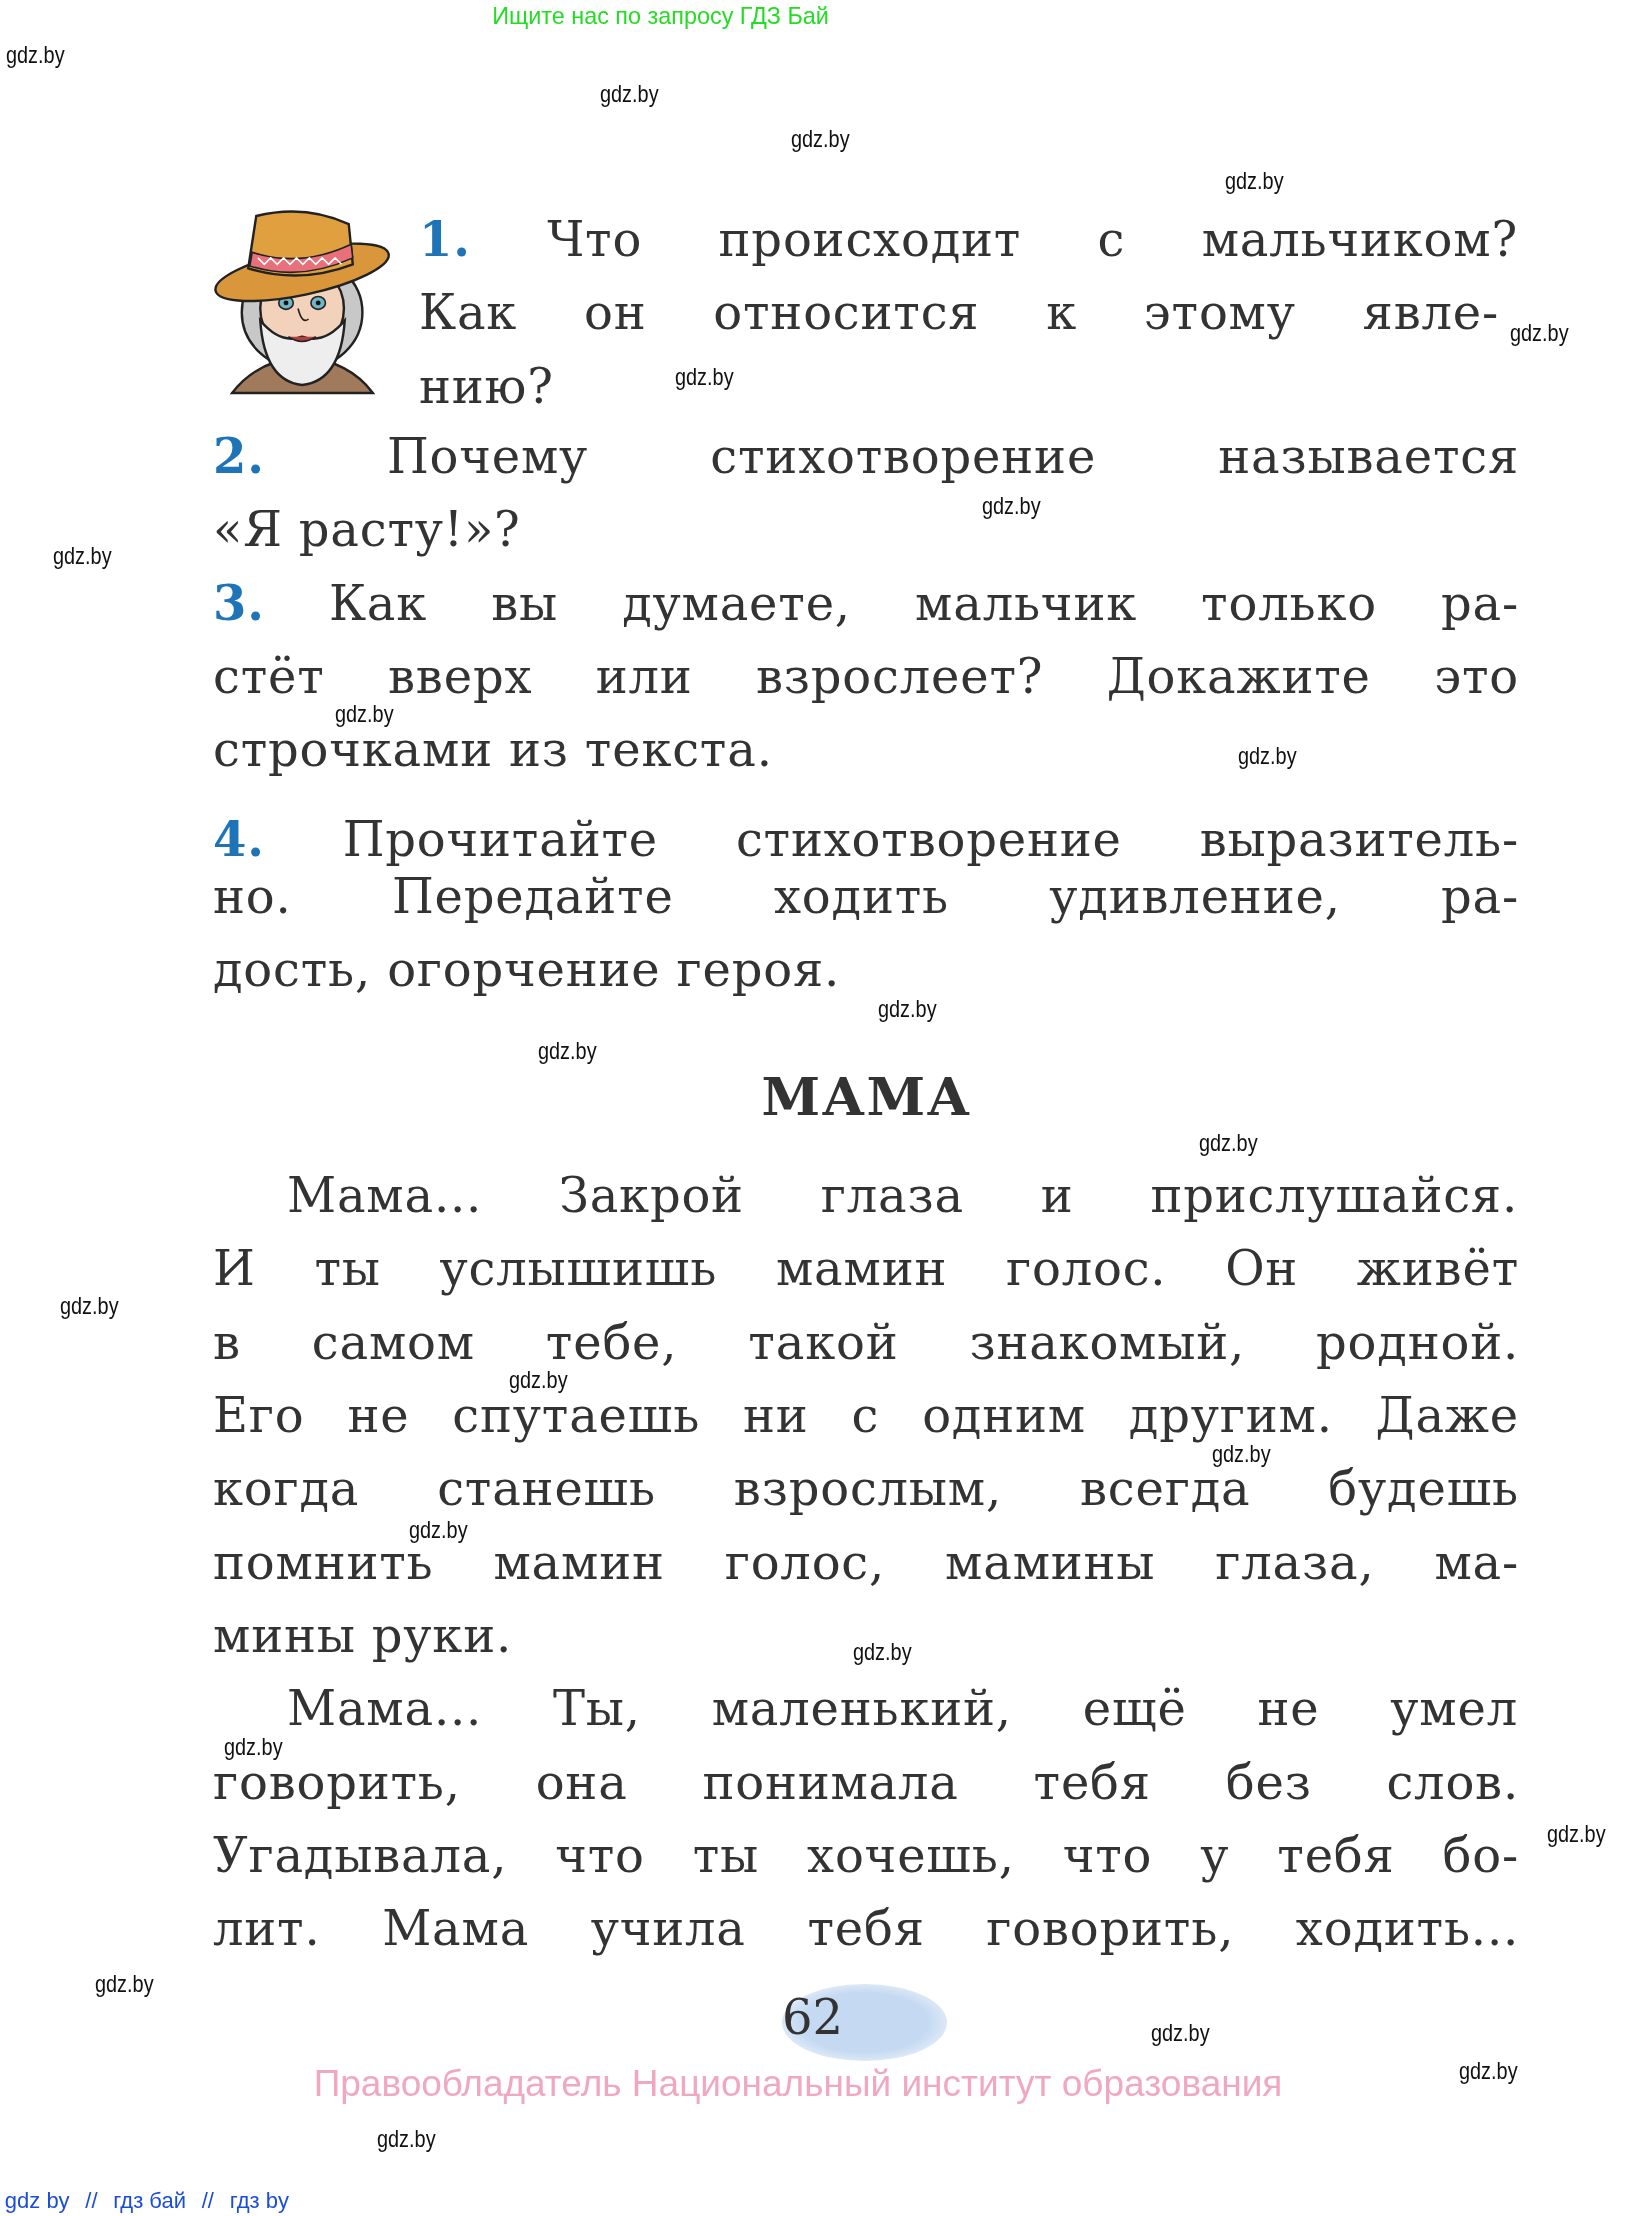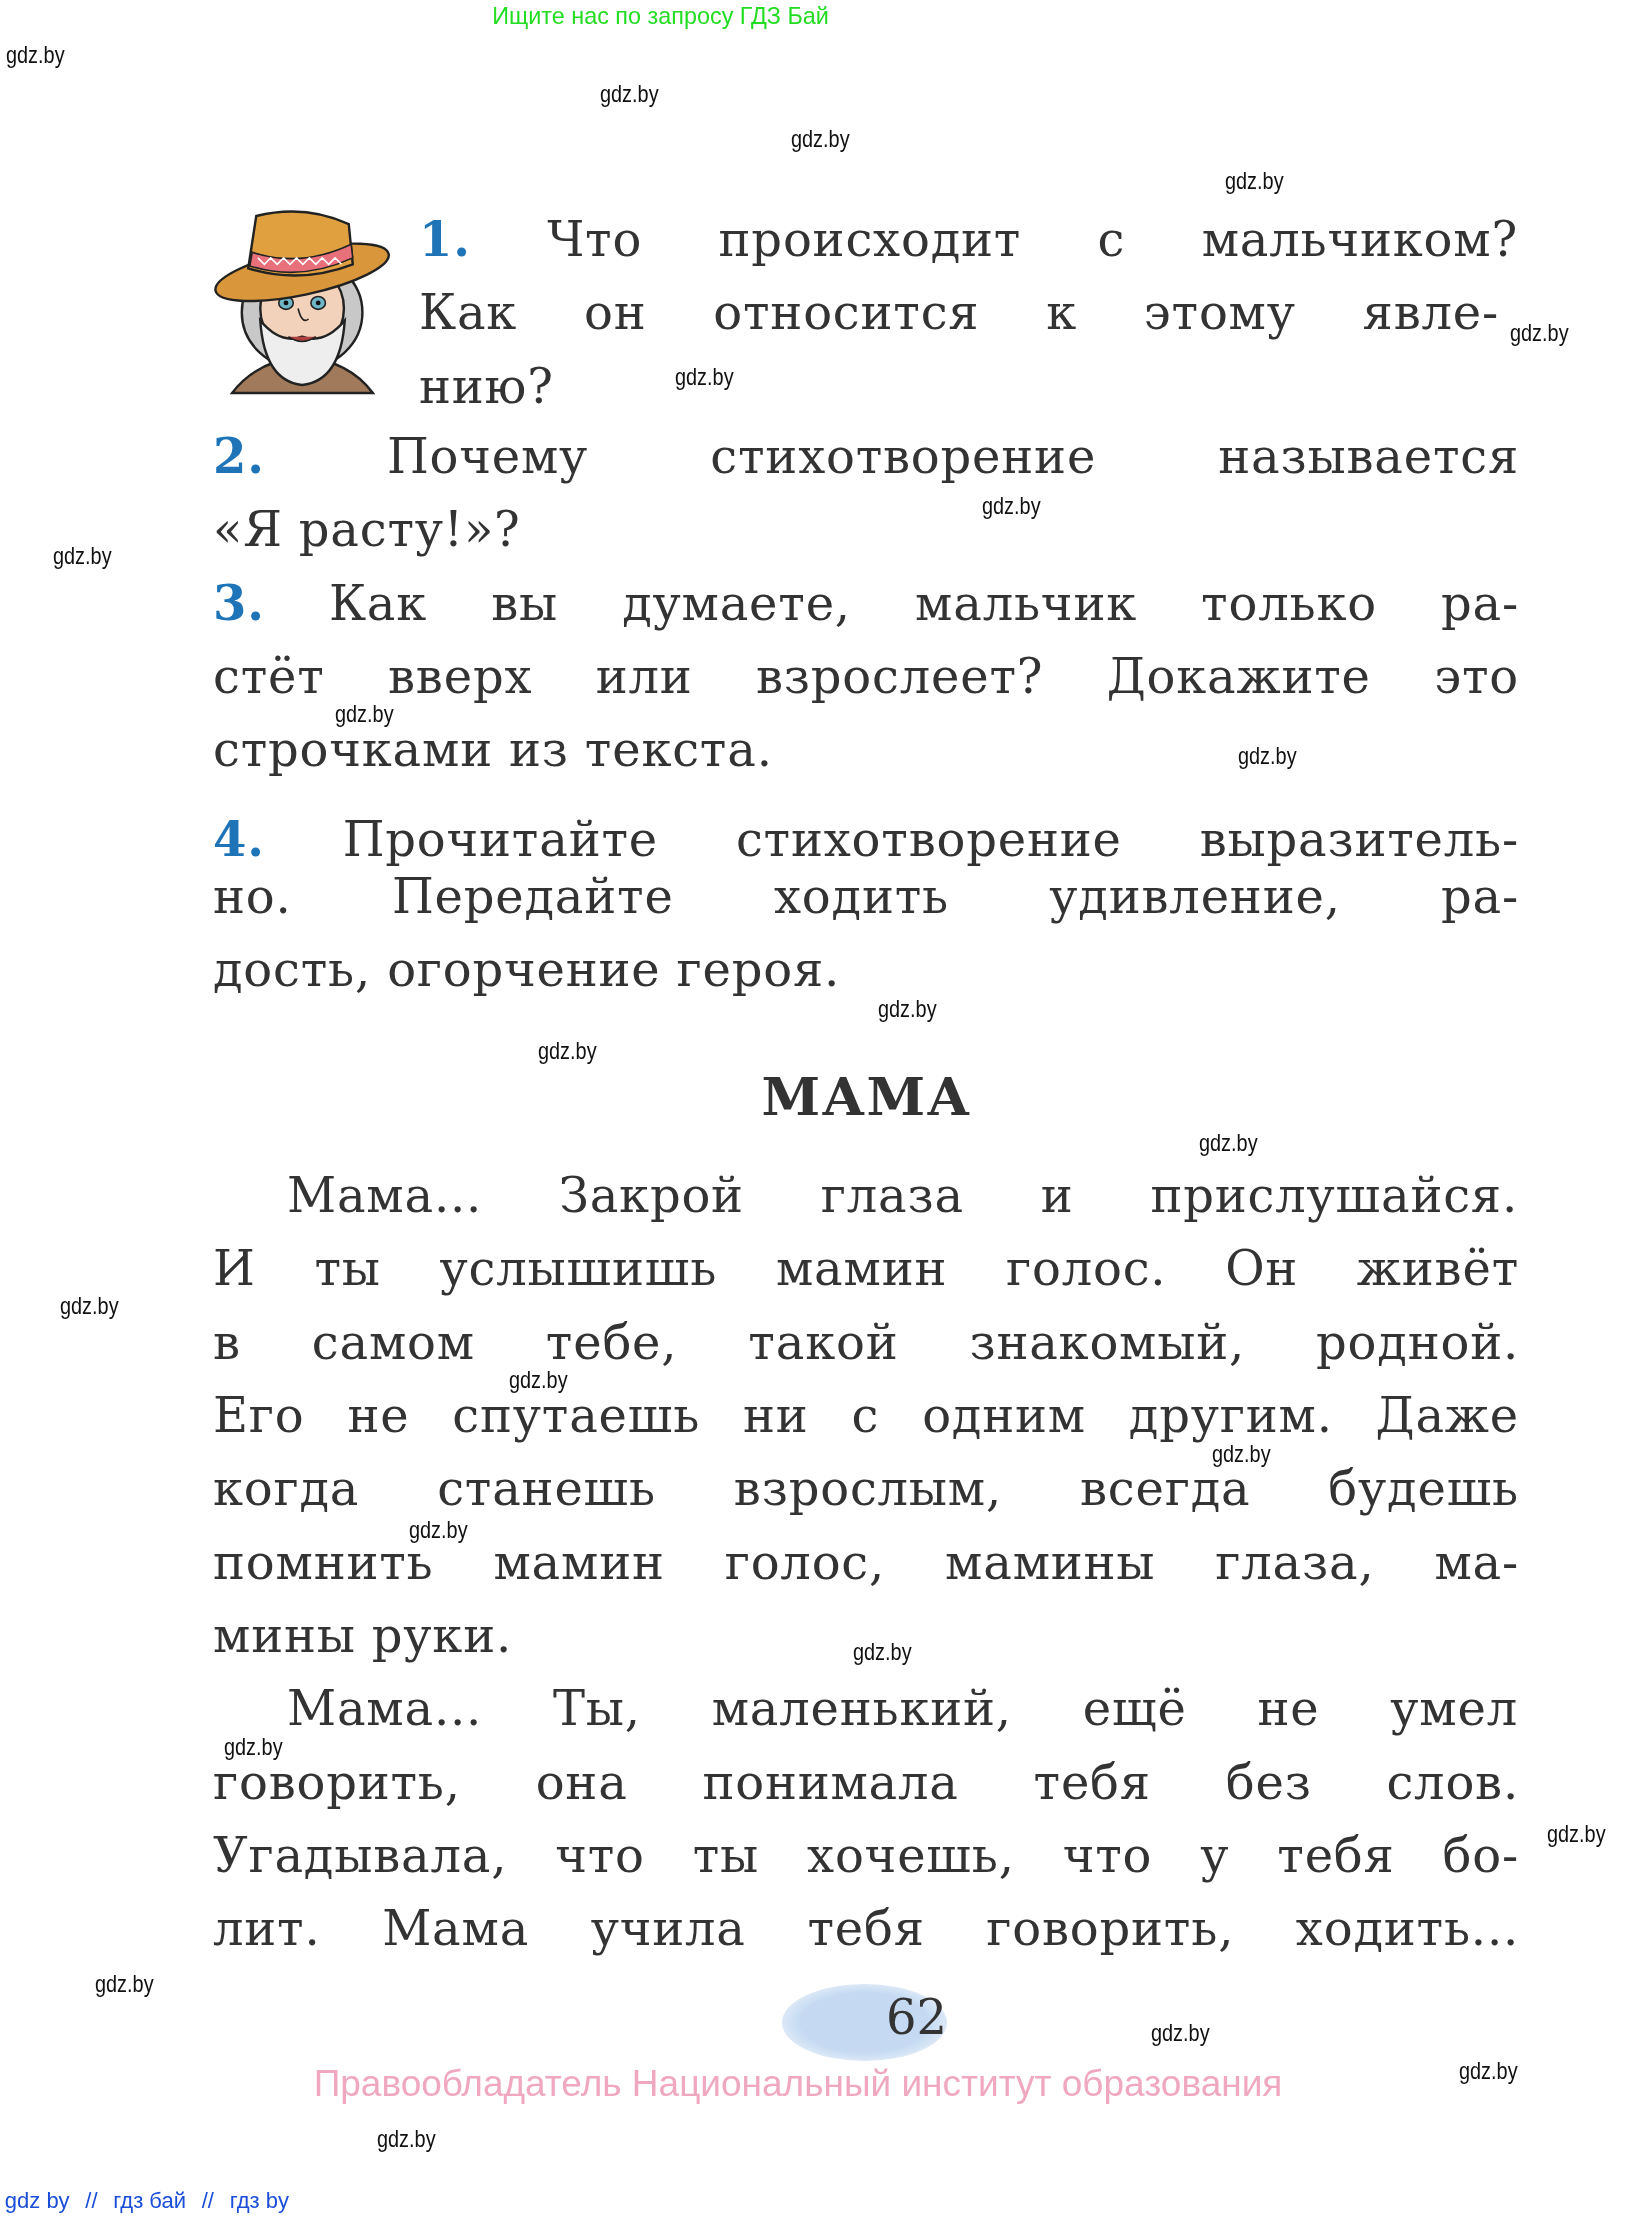--- a/index.html
+++ b/index.html
@@ -4,21 +4,21 @@
 <style>
   html, body { margin:0; padding:0; background:#ffffff; }
   body { width:1647px; height:2216px; position:relative; overflow:hidden; font-family:"DejaVu Serif", serif; }
   .wm { position:absolute; font-family:"Liberation Sans", sans-serif; font-size:23.4px; color:#111; transform:scaleX(0.85); transform-origin:left top; white-space:nowrap; }
   .top-banner { position:absolute; top:3.2px; left:0; width:1321px; text-align:center; font-family:"Liberation Sans", sans-serif; font-size:23.4px; color:#22dd22; }
   .line { position:absolute; left:213px; width:1306px; font-family:"DejaVu Serif", serif; font-size:48px; color:#333333; white-space:nowrap; text-align:justify; text-align-last:justify; line-height:73px; height:73px; letter-spacing:0.8px; }
   .line.left { text-align:left; text-align-last:left; }
   .num { color:#1f74b8; font-weight:bold; }
   .title { position:absolute; top:1065px; left:0; width:1733px; text-align:center; font-family:"DejaVu Serif", serif; font-weight:bold; font-size:53px; color:#333; letter-spacing:1.6px; }
   .page-num-bg { position:absolute; left:782px; top:1984px; width:165px; height:77px; border-radius:50%; background:radial-gradient(ellipse at center, #c5daf2 55%, #e2ecf8 75%, #ffffff 100%); }
-  .page-num { position:absolute; left:782px; top:1989px; width:165px; text-align:right; font-family:"DejaVu Serif", serif; font-size:48px; color:#333; }
+  .page-num { position:absolute; left:782px; top:1989px; width:165px; text-align:left; font-family:"DejaVu Serif", serif; font-size:48px; color:#333; }
   .copyright { position:absolute; top:2063px; left:0; width:1596px; text-align:center; font-family:"Liberation Sans", sans-serif; font-size:37px; color:#f0a8c0; }
   .footer-links { position:absolute; top:2188px; left:0; width:1647px; text-align:left; font-family:"Liberation Sans", sans-serif; font-size:22px; color:#1a4ed8; }
   .footer-links span { margin:0 4.8px; }
   .avatar { position:absolute; left:208px; top:208px; width:189px; height:189px; }
 </style>
 </head>
 <body>
 
 <div class="top-banner">Ищите нас по запросу ГДЗ Бай</div>
 

